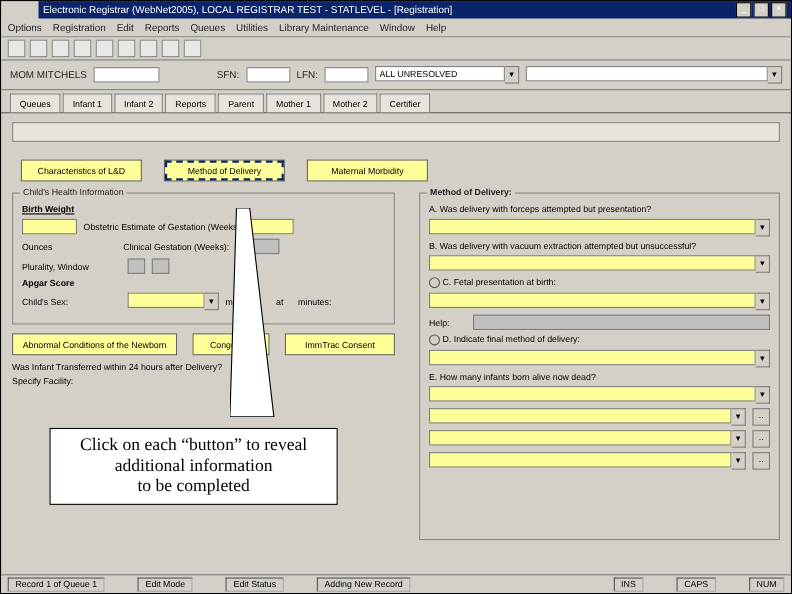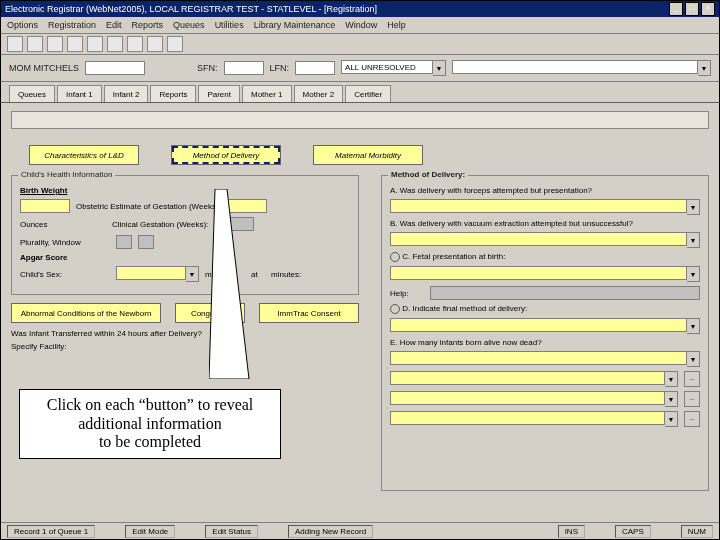--- a/index.html
+++ b/index.html
@@ -1,52 +1,52 @@
 <!DOCTYPE html>
 <html><head>
 <meta charset="utf-8">
 <style>
   html,body{margin:0;padding:0;font-family:Tahoma,Arial,sans-serif;font-size:9px;background:#fff;}
   .screen{width:720px;height:540px;position:relative;background:#d4d0c8;border:1px solid #000;box-sizing:border-box;overflow:hidden;}
-  .titlebar{height:16px;background:linear-gradient(#0a246a,#0a246a);color:#fff;display:flex;align-items:center;padding:0 4px;font-size:9px;}
+  .titlebar{height:16px;background:linear-gradient(#0a246a,#0a246a);color:#fff;display:flex;align-items:center;padding:0 4px;font-size:9px;margin-left:34px;}
   .titlebar .spacer{flex:1;}
   .winbtns{display:flex;gap:2px;}
   .winbtn{width:12px;height:12px;background:#d4d0c8;border:1px solid #000;font-size:8px;line-height:10px;text-align:center;}
   .menubar{height:16px;background:#d4d0c8;display:flex;align-items:center;padding:0 6px;gap:10px;border-bottom:1px solid #808080;}
   .menubar span{color:#222;}
   .toolbar{height:20px;background:#d4d0c8;display:flex;align-items:center;padding:0 6px;gap:4px;border-bottom:1px solid #808080;}
   .tbicon{width:14px;height:14px;background:#e8e8e8;border:1px solid #888;}
   .filterrow{height:26px;display:flex;align-items:center;gap:6px;padding:0 8px;border-bottom:1px solid #808080;}
   .lbl{color:#222;}
   .field-white{height:14px;background:#fff;border:1px solid #7f7f7f;box-sizing:border-box;}
   .field-yellow{height:14px;background:#ffff99;border:1px solid #7f7f7f;box-sizing:border-box;}
   .field-gray{height:14px;background:#c0c0c0;border:1px solid #7f7f7f;box-sizing:border-box;}
   .dd{display:flex;}
   .dd .arrow{width:12px;height:14px;background:#d4d0c8;border:1px solid #7f7f7f;border-left:none;display:flex;align-items:center;justify-content:center;font-size:7px;}
   .tabrow{height:20px;display:flex;align-items:flex-end;gap:2px;padding:0 8px;border-bottom:1px solid #606060;}
   .tab{height:16px;padding:0 8px;background:#e8e4dc;border:1px solid #888;border-bottom:none;font-size:8px;display:flex;align-items:center;}
   .content{position:relative;padding:6px 10px;}
-  .btnrow{display:flex;gap:32px;margin:16px 0 10px 18px;font-style:italic;}
+  .btnrow{display:flex;gap:20px;margin:16px 0 10px 8px;}
   .yellowbtn{height:20px;background:#ffff99;border:1px solid #666;display:flex;align-items:center;justify-content:center;padding:0 8px;font-size:8px;min-width:110px;box-sizing:border-box;position:relative;}
   .yellowbtn.sel{outline:2px dashed #0a246a;outline-offset:-3px;}
   .splitmain{display:flex;gap:22px;margin-top:6px;}
   .leftcol{flex:0 0 340px;}
   .rightcol{flex:1;}
   .groupbox{border:1px solid #888;padding:6px 8px 8px 8px;position:relative;margin-bottom:4px;}
   .groupbox .gtitle{position:absolute;top:-6px;left:6px;background:#d4d0c8;padding:0 3px;font-size:8px;color:#222;}
   .formrow{display:flex;align-items:center;gap:6px;margin:4px 0;}
   .formrow .lbltxt{font-size:8px;min-width:90px;}
   .sectiontitle{font-weight:bold;font-size:8px;margin:4px 0;}
   .q{font-size:8px;margin:4px 0;}
   .radio{width:8px;height:8px;border:1px solid #555;border-radius:50%;display:inline-block;vertical-align:middle;}
   .smallbtn{height:14px;width:14px;background:#d4d0c8;border:1px solid #7f7f7f;font-size:8px;line-height:12px;text-align:center;}
   .btnrow2{display:flex;gap:14px;margin:8px 0 6px 0;}
   .pointer{position:absolute;left:208px;top:188px;width:60px;height:190px;pointer-events:none;}
   .pointer svg{width:100%;height:100%;}
-  .callout{position:absolute;left:18px;top:388px;width:262px;height:70px;background:#fff;border:1px solid #000;display:flex;align-items:center;justify-content:center;text-align:center;font-family:'Times New Roman',serif;font-size:16px;line-height:1.15;padding:6px 8px;box-sizing:border-box;}
+  .callout{position:absolute;left:44px;top:388px;width:262px;height:70px;background:#fff;border:1px solid #000;display:flex;align-items:center;justify-content:center;text-align:center;font-family:'Times New Roman',serif;font-size:16px;line-height:1.15;padding:6px 8px;box-sizing:border-box;}
   .statusbar{position:absolute;left:0;right:0;bottom:0;height:16px;background:#d4d0c8;border-top:1px solid #808080;display:flex;align-items:center;padding:0 6px;gap:30px;font-size:8px;}
   .statusbar .seg{border:1px inset #aaa;padding:1px 6px;}
   .statusbar .spacer{flex:1;}
 </style>
 </head>
 <body>
 
 <div class="screen">
 
   <div class="titlebar">
@@ -85,21 +85,21 @@
 
   <div class="filterrow">
     <span class="lbl">MOM MITCHELS</span>
     <div class="field-white" style="width:60px"></div>
     <span style="width:40px"></span>
     <span class="lbl">SFN:</span>
     <div class="field-white" style="width:40px"></div>
     <span class="lbl">LFN:</span>
     <div class="field-white" style="width:40px"></div>
     <div class="dd">
-      <div class="field-white" style="width:92px;padding:0 3px;font-size:8px;line-height:14px">ALL UNRESOLVED</div>
+      <div class="field-white" style="width:118px;padding:0 3px;font-size:8px;line-height:14px">ALL UNRESOLVED</div>
       <div class="arrow">▼</div>
     </div>
     <div class="dd" style="flex:1">
       <div class="field-white" style="flex:1"></div>
       <div class="arrow">▼</div>
     </div>
   </div>
 
   <div class="tabrow">
     <div class="tab">Queues</div>

